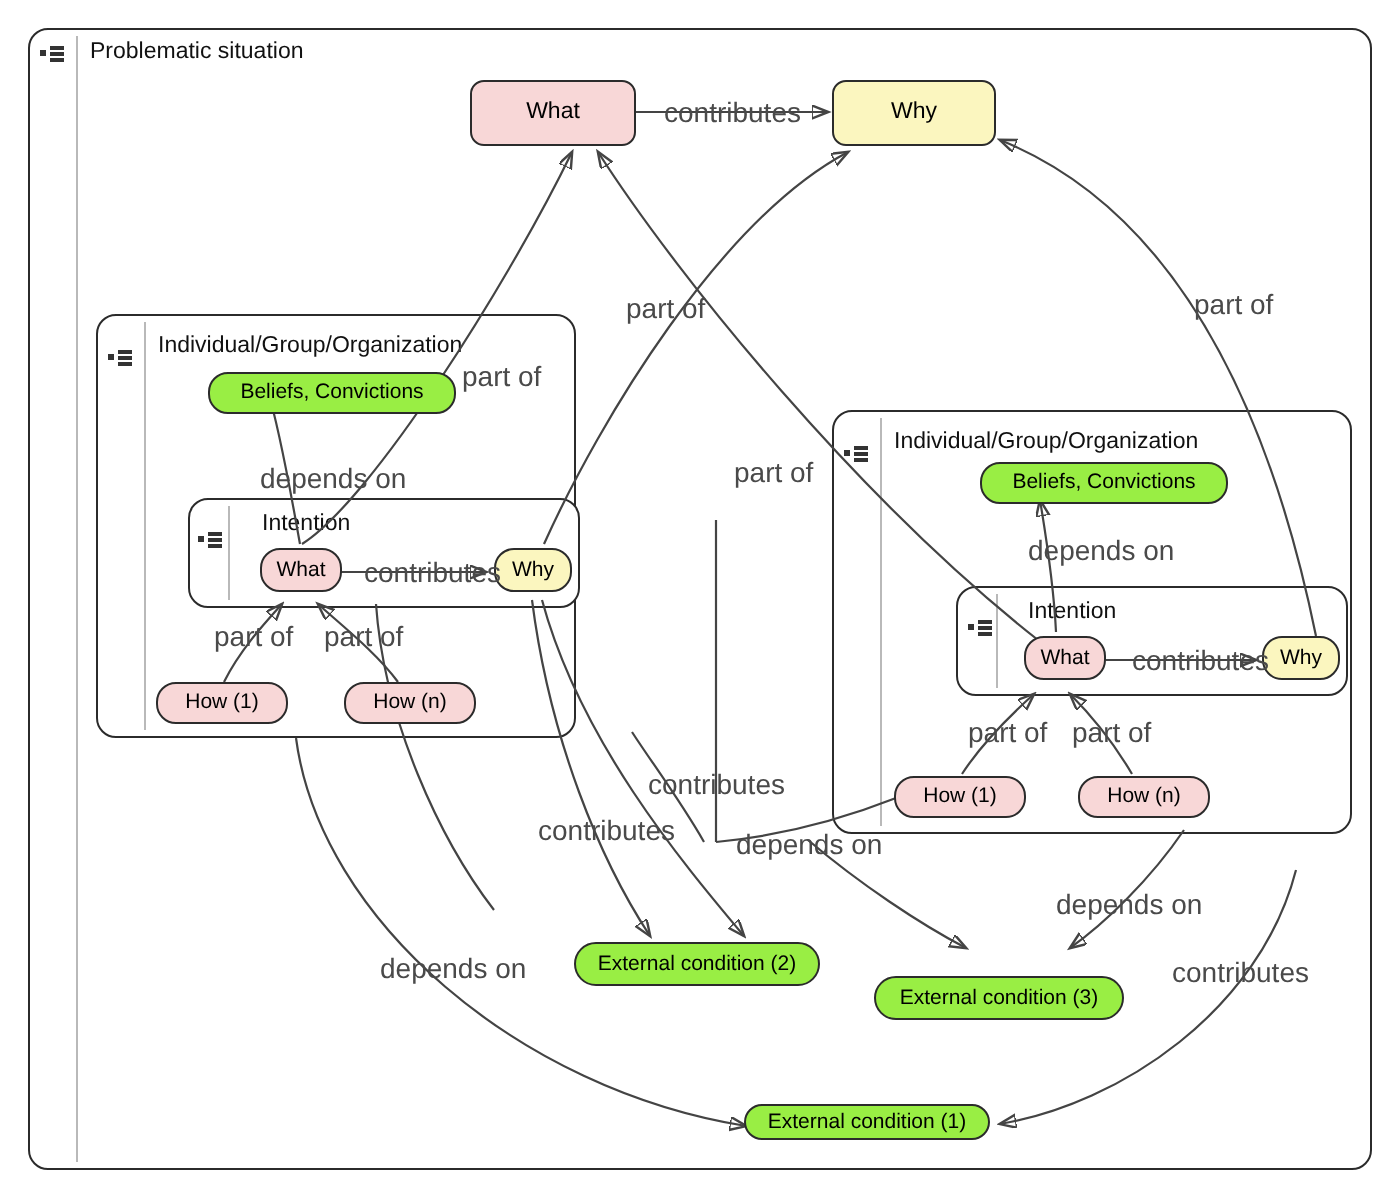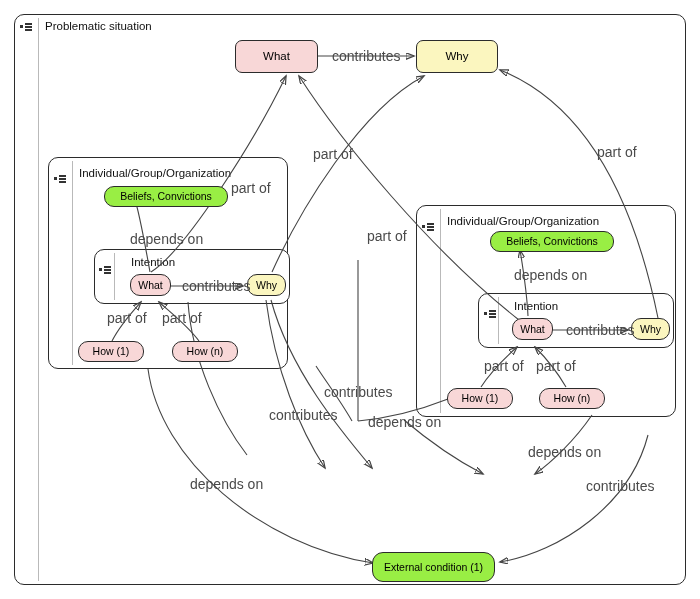--- a/index.html
+++ b/index.html
@@ -200,23 +200,29 @@
   </div>
 
   <div class="node n-pink" style="left: 447px; top: 388px; width: 66px; height: 21px; border-radius: 10px; font-size: 10.5px; background: rgb(248, 215, 215);">
     <span>How (1)</span>
   </div>
 
   <div class="node n-pink" style="left: 539px; top: 388px; width: 66px; height: 21px; border-radius: 10px; font-size: 10.5px; background: rgb(248, 215, 215);">
     <span>How (n)</span>
   </div>
 
-
-
-  <div class="node n-green" style="left: 372px; top: 552px; width: 123px; height: 30px; border-radius: 11px; font-size: 10.5px; background: rgb(153, 238, 68);">
+  <div class="node n-green" style="left: 287px; top: 471px; width: 123px; height: 22px; border-radius: 11px; font-size: 10.5px; background: rgb(153, 238, 68);">
+    <span>External condition (2)</span>
+  </div>
+
+  <div class="node n-green" style="left: 437px; top: 488px; width: 125px; height: 22px; border-radius: 11px; font-size: 10.5px; background: rgb(153, 238, 68);">
+    <span>External condition (3)</span>
+  </div>
+
+  <div class="node n-green" style="left: 372px; top: 552px; width: 123px; height: 18px; border-radius: 11px; font-size: 10.5px; background: rgb(153, 238, 68);">
     <span>External condition (1)</span>
   </div>
 
   <div class="elabel" style="left:332px;top:51px;">contributes</div>
   <div class="elabel" style="left:313px;top:149px;">part of</div>
   <div class="elabel" style="left:597px;top:147px;">part of</div>
   <div class="elabel" style="left:231px;top:183px;">part of</div>
   <div class="elabel" style="left:367px;top:231px;">part of</div>
 
   <div class="elabel" style="left:130px;top:234px;">depends on</div>

